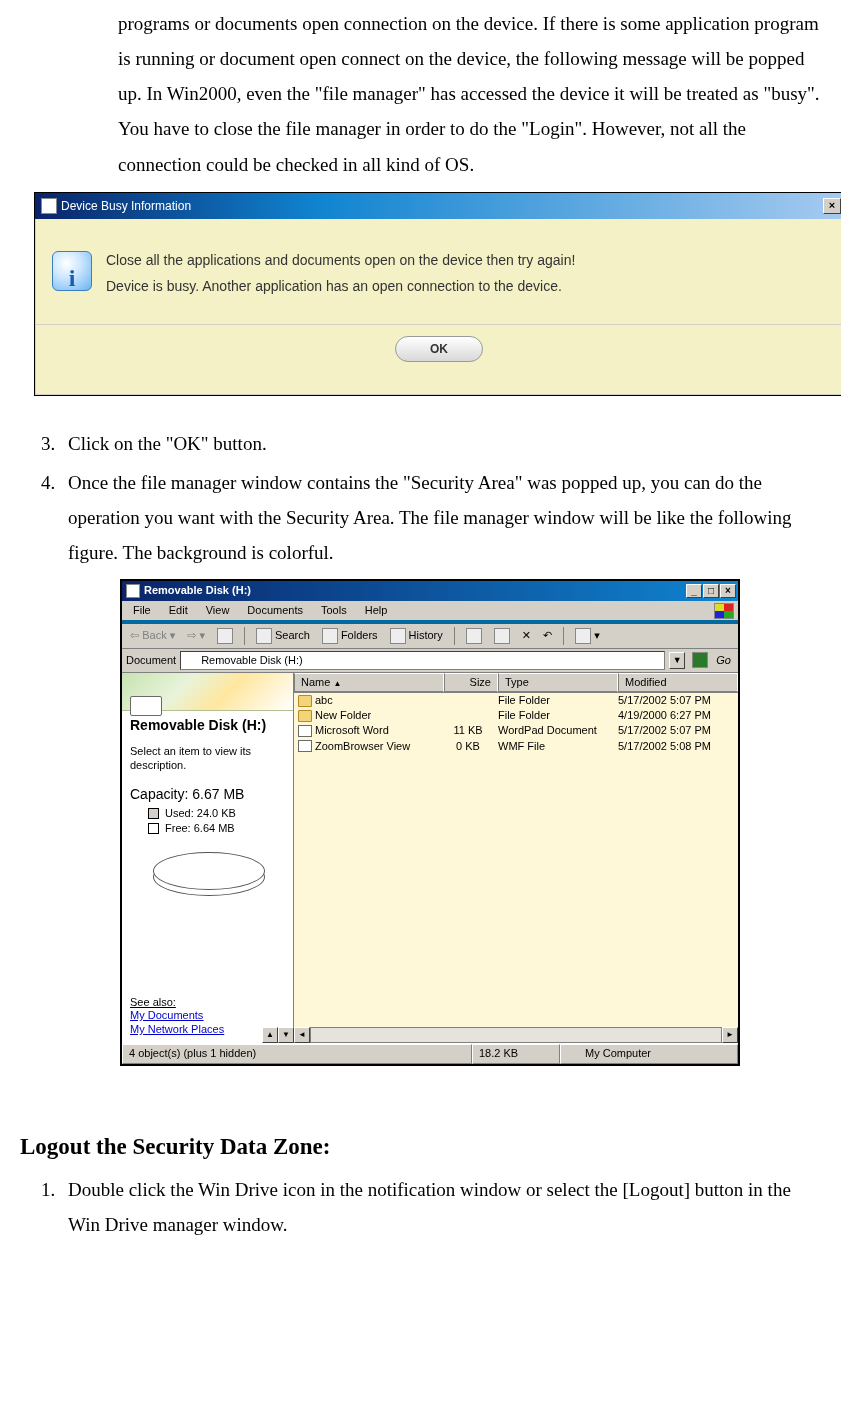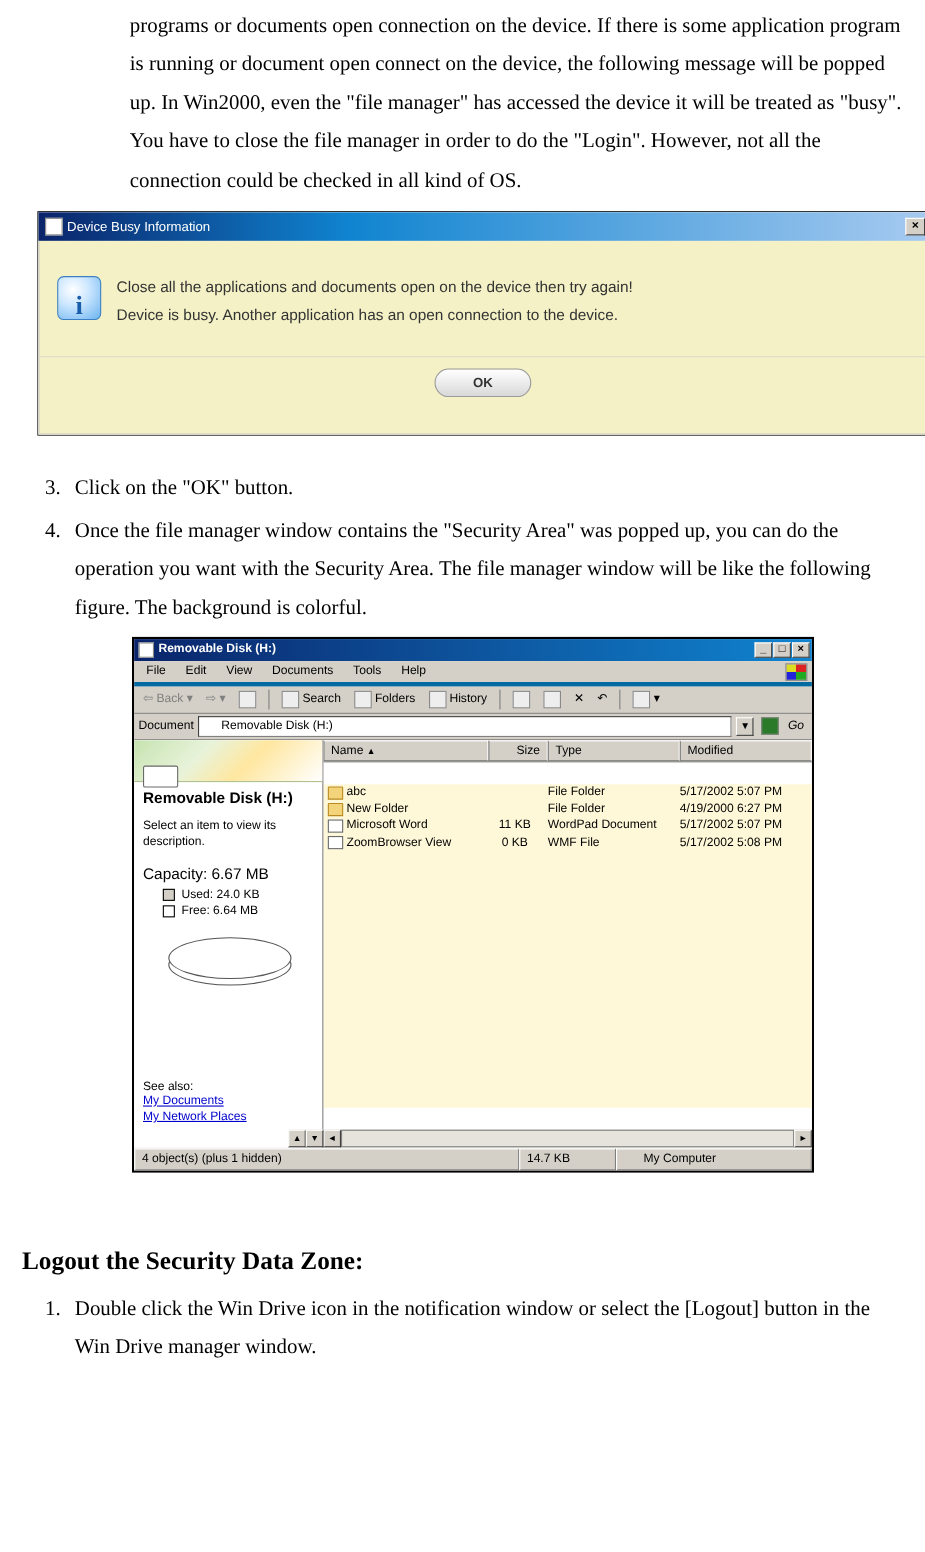--- a/index.html
+++ b/index.html
@@ -161,26 +161,26 @@
   .left-desc { font-size:11px; margin-bottom:14px; line-height:1.25;}
   .left-cap { font-size:14px; margin-bottom:4px;}
   .legend-row { font-size:11px; margin:2px 0 2px 18px; display:flex; align-items:center; gap:6px;}
   .sw { width:11px; height:11px; border:1px solid #000; display:inline-block;}
   .pie {
     width:110px; height:48px; margin:16px auto 4px auto; position:relative;
   }
   .pie::before{content:""; position:absolute; left:0; top:6px; width:110px; height:36px; border:1px solid #555; border-radius:50%; background:#fff;}
   .pie::after{content:""; position:absolute; left:0; top:0; width:110px; height:36px; border:1px solid #555; border-radius:50%; background:#fff;}
   .pie .slice{position:absolute; left:55px; top:18px; width:55px; height:1px; background:#555; transform-origin:left center;}
-  .see-also { position:absolute; left:8px; bottom:20px; font-size:11px;}
+  .see-also { position:absolute; left:8px; bottom:6px; font-size:11px;text-decoration:underline;}
   .see-also .lnk { color:#0000cc; text-decoration:underline; display:block; line-height:1.25;}
   .left-scroll { position:absolute; bottom:0; right:-1px; display:flex;}
   .sbtn{ width:16px; height:16px; background:#d4d0c8; border:1px solid #fff; border-right-color:#404040; border-bottom-color:#404040; font-size:8px; text-align:center; line-height:13px;}
 
-  .dlg2-right { flex:1; display:flex; flex-direction:column;gap:20px;}
+  .dlg2-right { flex:1; display:flex; flex-direction:column;}
   .cols { display:flex; background:#d4d0c8; border-bottom:1px solid #808080;}
   .col { padding:2px 6px; border-right:1px solid #fff; border-left:1px solid #808080; border-top:1px solid #fff; border-bottom:1px solid #808080; background:#d4d0c8; font-size:11px;}
   .col.name{flex: 0 0 150px;} .col.size{flex:0 0 54px; text-align:right;} .col.type{flex:0 0 120px;} .col.mod{flex:1;}
   .rows { flex:1; background:#fff8d8;}
   .row { display:flex; padding:1px 0; font-size:11px; align-items:center;}
   .cell-name{flex:0 0 150px; padding-left:4px; display:flex; align-items:center; gap:3px;}
   .cell-size{flex:0 0 54px; text-align:center; padding-right:6px;}
   .cell-type{flex:0 0 120px;}
   .cell-mod{flex:1;}
   .fico{width:14px; height:12px; display:inline-block;}
@@ -362,21 +362,21 @@
       <div class="hscroll">
         <span class="sbtn">◄</span>
         <span class="track"></span>
         <span class="sbtn">►</span>
       </div>
     </div>
   </div>
 
   <div class="dlg2-status">
     <div class="st-cell st1">4 object(s) (plus 1 hidden)</div>
-    <div class="st-cell st2">14.7 KB</div>
+    <div class="st-cell st2">18.2 KB</div>
     <div class="st-cell st3">
         <span class="icon12" style="width:14px;height:14px;"></span>
         <span>My Computer</span>
       </div>
   </div>
 </div>
 
 <div class="section-heading">Logout the Security Data Zone:</div>
 <ol class="numlist" start="1">
   <li>Double click the Win Drive icon in the notification window or select the [Logout] button in the Win Drive manager window.</li>

